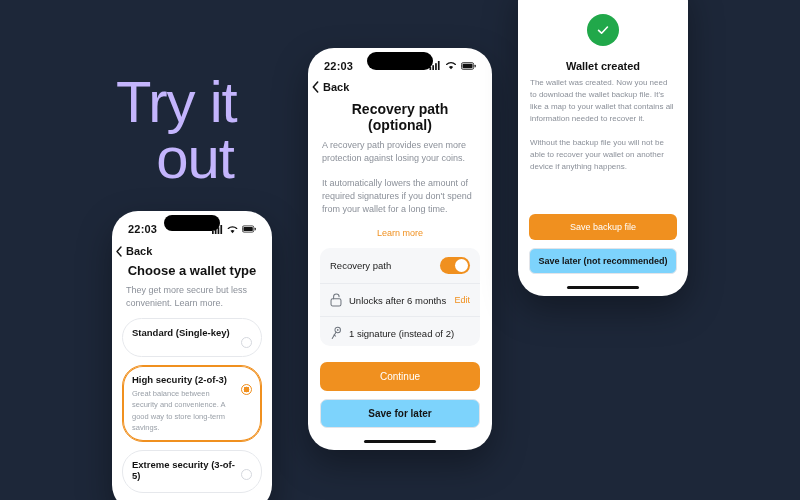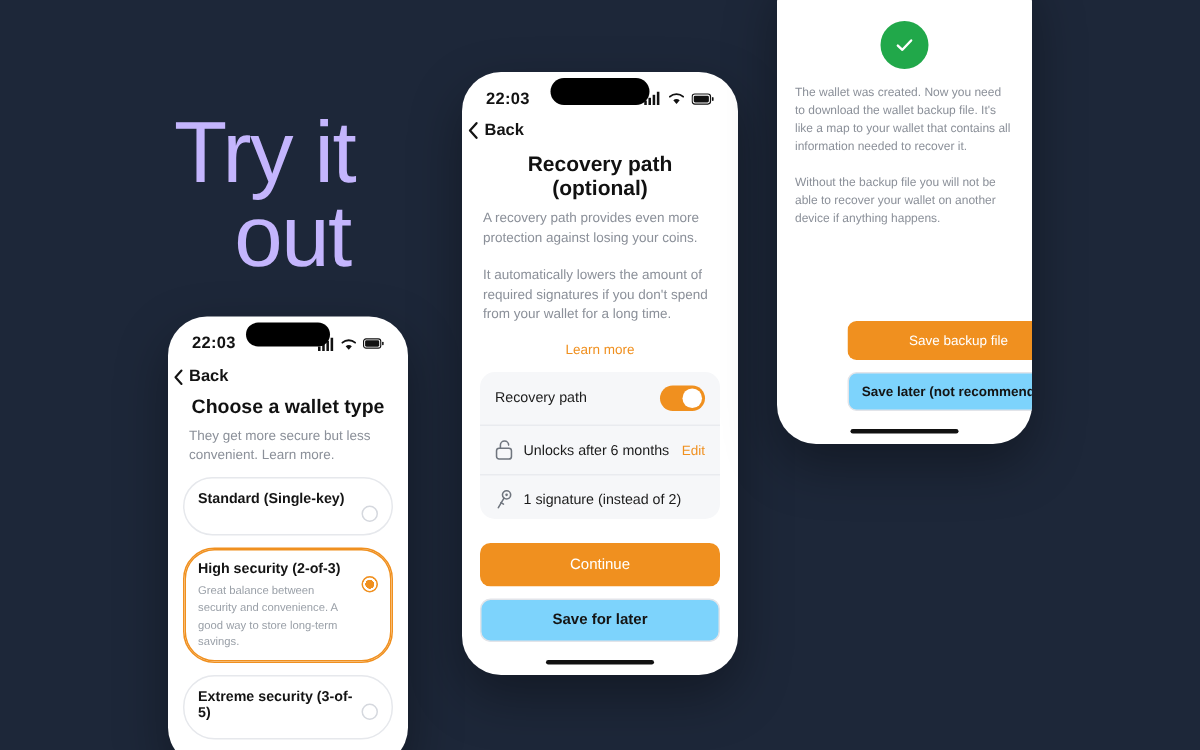--- a/index.html
+++ b/index.html
@@ -257,21 +257,21 @@
     border-radius: 50%;
     background: #21a84a;
     margin: 38px auto 10px auto;
     display: flex;
     align-items: center;
     justify-content: center;
   }
   #phone3 .screen-title { font-size: 11px; margin-bottom: 5px; }
   #phone3 .screen-sub { font-size: 8px; line-height: 1.52; margin: 0 12px; }
   #phone3 .screen-sub + .screen-sub { margin-top: 11px; }
-  #phone3 .btn { font-size: 9px; padding: 7px 0; border-radius: 6px; margin-left: 36px; }
+  #phone3 .btn { font-size: 9px; padding: 7px 0; border-radius: 6px; }
   #phone3 .btns { padding: 0 11px; }
 </style>
 </head>
 <body>
 
 <div class="stage">
 
   <div class="headline">
     <span class="l1">Try it</span>
     <span class="l2">out</span>
@@ -414,20 +414,21 @@
     <div class="home-indicator"></div>
   </div>
 
   <div class="phone" id="phone3">
     <div class="check-circle">
       <svg width="16" height="16" viewBox="0 0 18 18">
         <path d="M4 9.4 L7.4 12.6 L14 5.6" stroke="#ffffff" stroke-width="1.8" fill="none" stroke-linecap="round" stroke-linejoin="round"></path>
       </svg>
     </div>
 
+    <div class="screen-title">Wallet created</div>
     <div class="screen-sub">The wallet was created. Now you need to download the wallet backup file. It's like a map to your wallet that contains all information needed to recover it.</div>
     <div class="screen-sub">Without the backup file you will not be able to recover your wallet on another device if anything happens.</div>
 
     <div class="spacer"></div>
 
     <div class="btns">
       <button class="btn btn-primary">Save backup file</button>
       <button class="btn btn-secondary">Save later (not recommended)</button>
     </div>
     <div class="home-indicator"></div>

